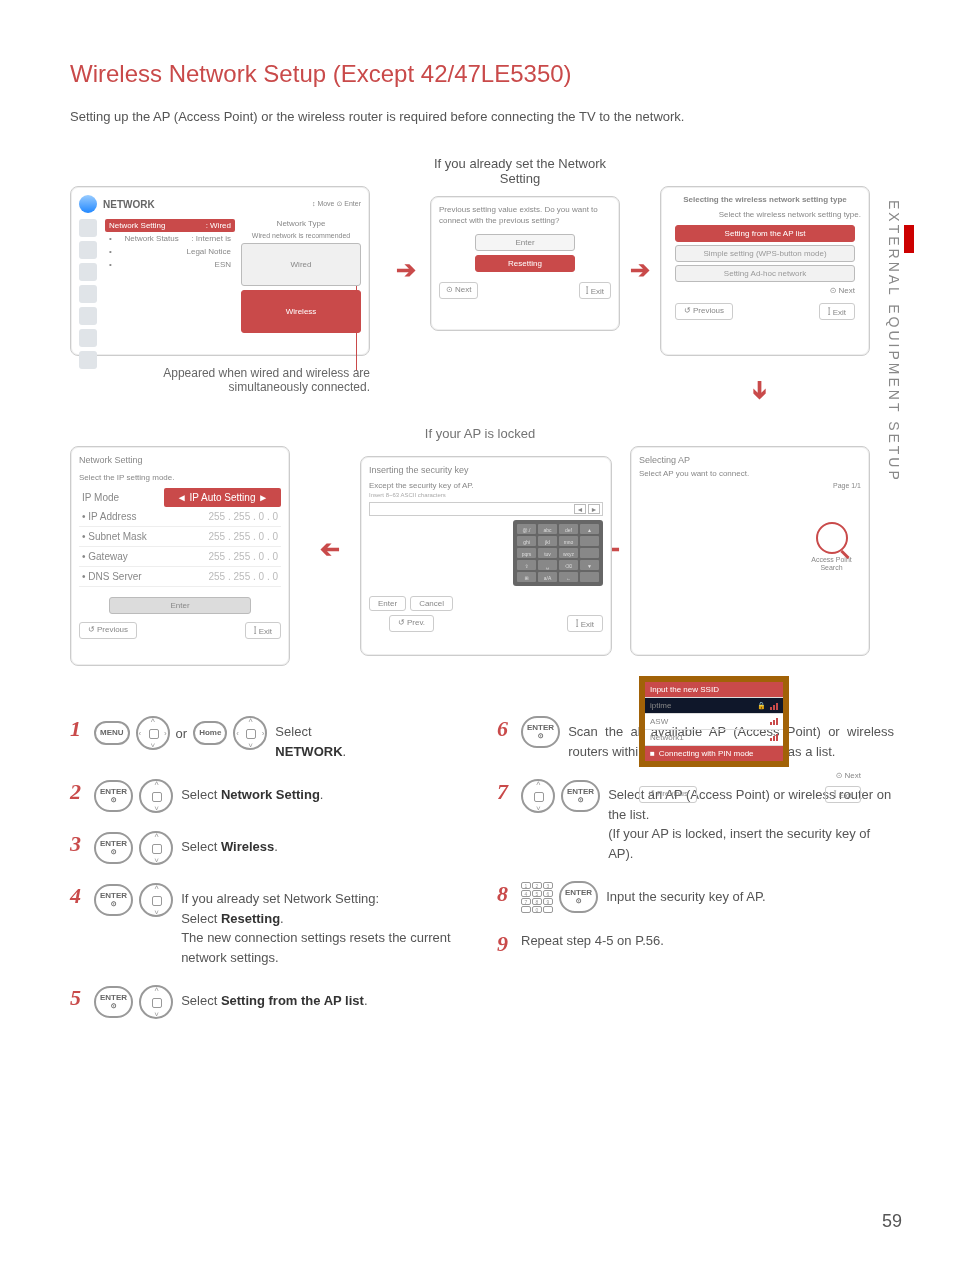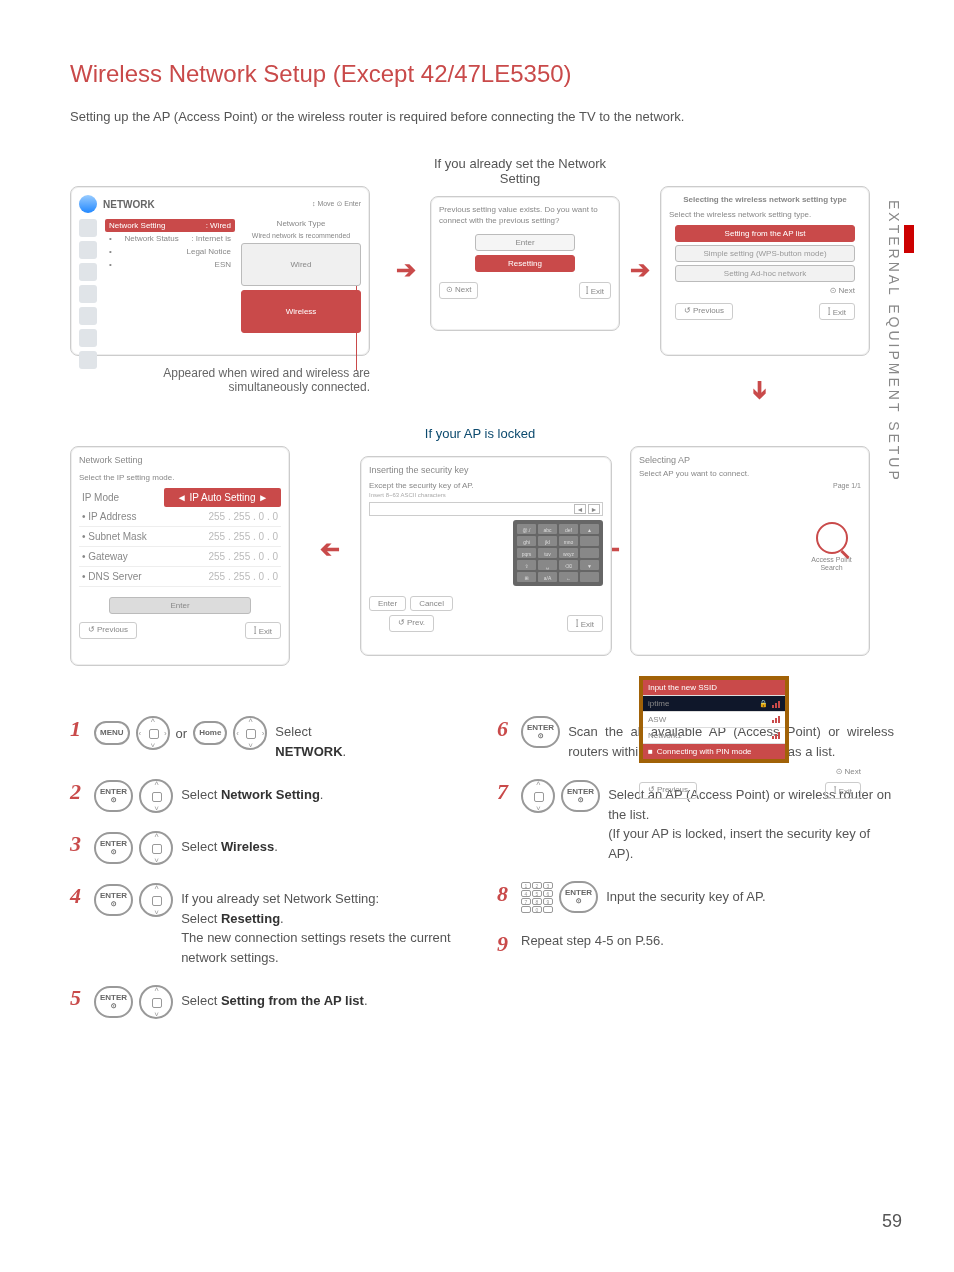--- a/index.html
+++ b/index.html
@@ -27,46 +27,46 @@
   .pA .rowsel { background:#c94a4a; color:#fff; padding:2px 4px; border-radius:2px; font-size:8px; display:flex; justify-content:space-between; }
   .pA .row { padding:2px 4px; font-size:8px; display:flex; justify-content:space-between; }
   .pA .rightcol { width:120px; }
   .pA .rightcol .lbl { text-align:center; font-size:8px; margin-bottom:4px; }
   .pA .btn { border:1px solid #bbb; border-radius:3px; padding:16px; text-align:center; font-size:8px; margin-bottom:4px; background:#f0f0f0; }
   .pA .btn.sel { background:#c94a4a; color:#fff; border-color:#c94a4a; }
 
   .caption { font-size: 12px; color: #666; text-align: right; }
   .captionA { position:absolute; left:50px; top:200px; width:250px; }
   .captionB { position:absolute; left:360px; top:-10px; width:180px; text-align:center; font-size:13px; color:#555; }
-  .captionC { position:absolute; left:320px; top:260px; width:180px; text-align:center; font-size:13px; color:#0c4a6e; }
+  .captionC { position:absolute; left:320px; top:260px; width:180px; text-align:center; font-size:13px; color:#737373; }
 
   
   .pB { left: 360px; top: 30px; width: 190px; height: 135px; }
   .pB .msg { font-size:8px; margin-bottom:8px; line-height:1.3; }
   .pB .btn { border:1px solid #bbb; border-radius:3px; padding:3px 10px; text-align:center; font-size:8px; margin:4px auto; width:100px; background:#f5f5f5; }
   .pB .btn.sel { background:#c94a4a; color:#fff; border-color:#c94a4a;}
   .pB .foot { display:flex; justify-content:space-between; margin-top:10px; font-size:8px; }
   .pB .foot span { border:1px solid #ccc; border-radius:3px; padding:2px 6px; }
 
   
   .pC { left: 590px; top: 20px; width: 210px; height: 170px; }
   .pC .hdr { text-align:center; font-size:8px; color:#888; margin-bottom:6px; font-weight:bold;}
-  .pC .sub { text-align:left; font-size:8px; margin-bottom:6px; }
+  .pC .sub { text-align:right; font-size:8px; margin-bottom:6px; }
   .pC .opt { border:1px solid #bbb; border-radius:3px; padding:3px; text-align:center; font-size:8px; margin:3px 6px; background:#f2f2f2; color:#999;}
   .pC .opt.sel { background:#c94a4a; color:#fff; border-color:#c94a4a;}
   .pC .foot { display:flex; justify-content:space-between; margin-top:8px; font-size:8px; padding:0 6px;}
   .pC .foot .pill { border:1px solid #ccc; border-radius:3px; padding:2px 8px; }
   .pC .next { text-align:right; font-size:8px; margin:4px 6px 2px; }
 
   
   .pD { left: 560px; top: 280px; width: 240px; height: 210px; }
   .pD .hdr { font-size:9px; color:#888; margin-bottom:4px;}
   .pD .sub { font-size:8px; margin-bottom:4px; }
   .pD .page { font-size:7px; text-align:right; padding:0; margin-bottom:2px;}
-  .pD .listbox { border:4px solid #a16207; width:150px; }
+  .pD .listbox { border:6px solid #a16207; width:150px; }
   .pD .listrow { border-bottom:1px solid #ddd; padding:3px 5px; font-size:8px; display:flex; justify-content:space-between; align-items:center; }
   .pD .listrow.head { background:#c94a4a; color:#fff; }
   .pD .listrow.sel { background:#0f172a; }
   .pD .sig { display:inline-flex; gap:1px; align-items:flex-end;}
   .pD .sig i{ width:2px; background:#c94a4a; display:inline-block;}
   .pD .sig i:nth-child(1){height:3px}.pD .sig i:nth-child(2){height:5px}.pD .sig i:nth-child(3){height:7px}
   .pD .lock::before{ content:"🔒"; font-size:7px; margin-right:3px;}
   .pD .pin { background:#c94a4a; color:#fff; padding:3px 5px; font-size:8px; display:flex; align-items:center; gap:4px;}
   .pD .mag { position:absolute; right:10px; top:75px; text-align:center; width:55px;}
   .pD .mag .circ{ width:32px; height:32px; border:2px solid #c94a4a; border-radius:50%; margin:0 auto 2px; position:relative;}

